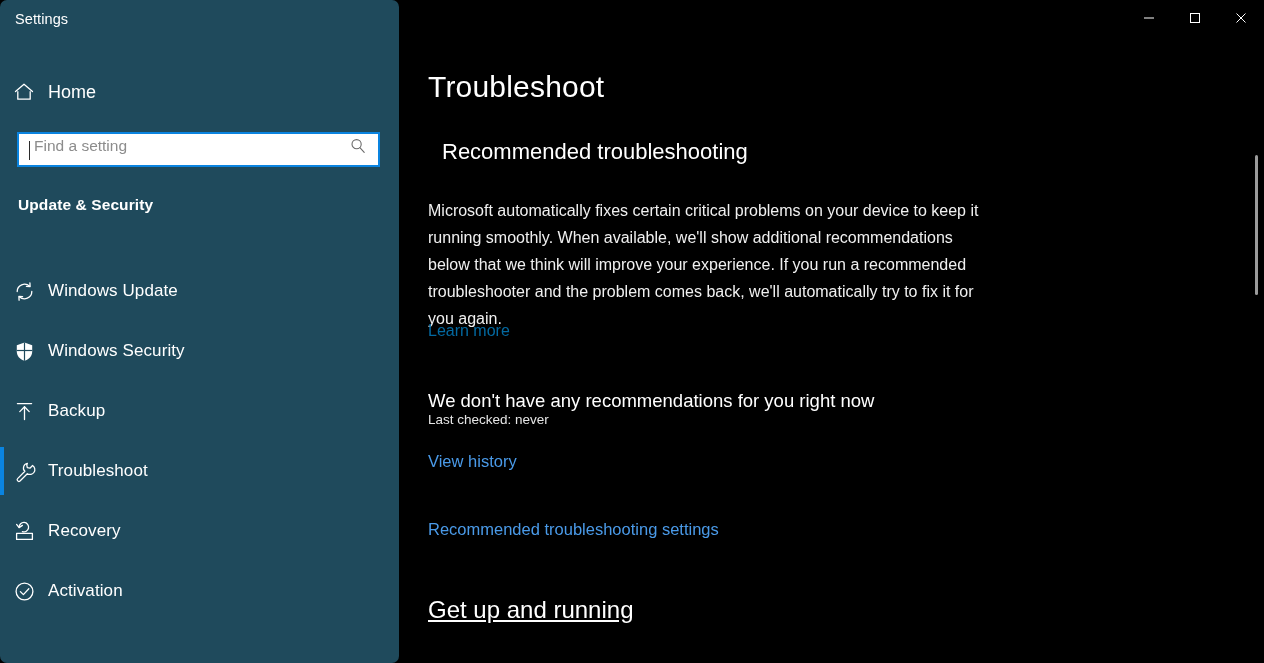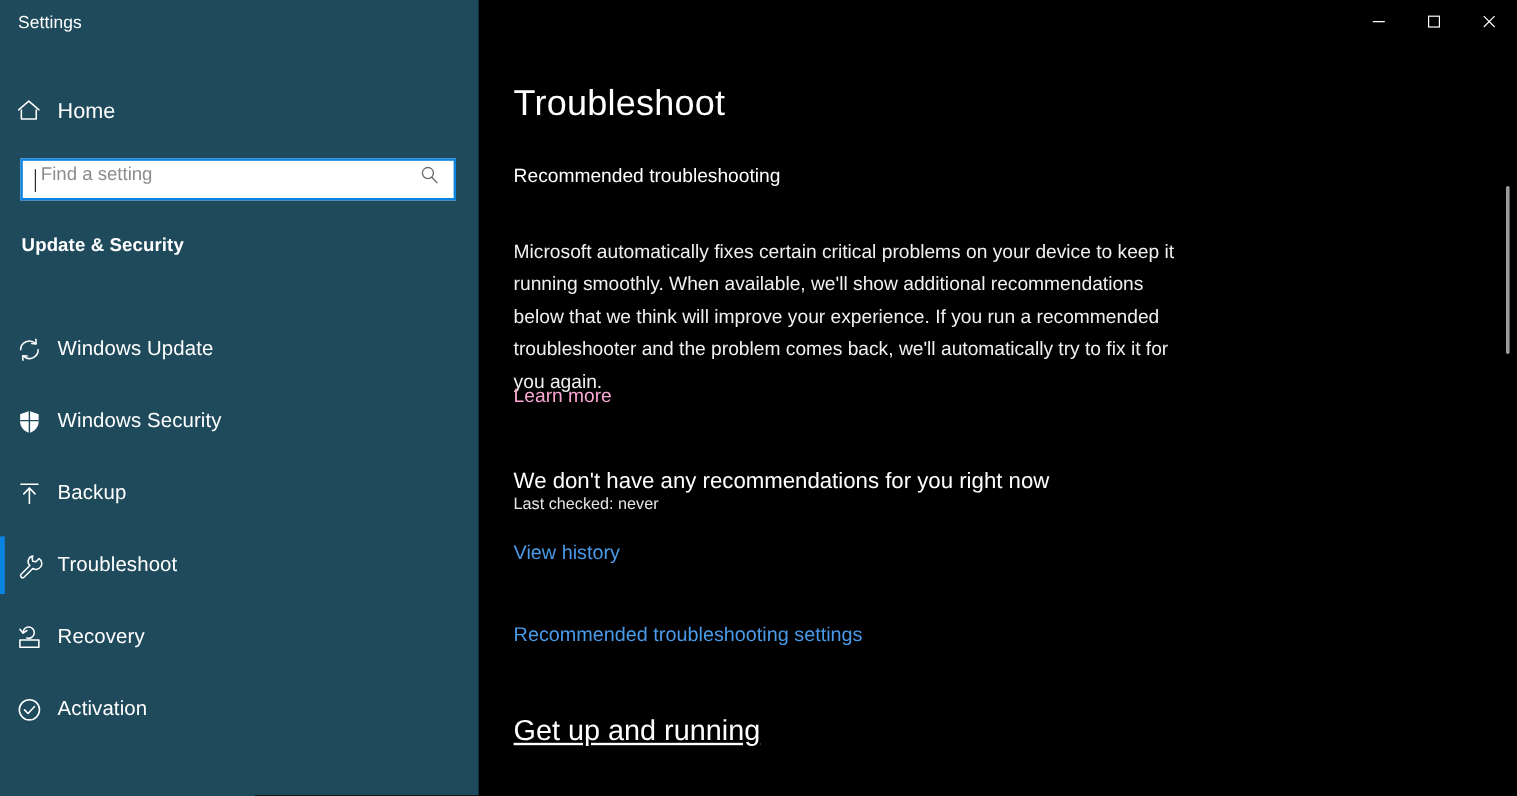--- a/index.html
+++ b/index.html
@@ -21,20 +21,21 @@
   }
 
   
   .sidebar {
     position: relative;
     width: 399px;
     height: 663px;
     background: #1f4a5c;
     flex: 0 0 399px;
     overflow: hidden;
+    border-radius: 7px;
   }
 
   .app-title {
     position: absolute;
     left: 15px;
     top: 11px;
     font-size: 14.5px;
     color: #ffffff;
     letter-spacing: .1px;
   }
@@ -180,43 +181,43 @@
     left: 29px;
     top: 70px;
     font-size: 30px;
     color: #ffffff;
     font-weight: normal;
     letter-spacing: .2px;
   }
 
   .h2 {
     position: absolute;
-    left: 29px;
+    left: 43px;
     top: 139px;
-    font-size: 16px;
+    font-size: 22px;
     color: #ffffff;
     font-weight: normal;
   }
 
   .body-text {
     position: absolute;
     left: 29px;
     top: 197px;
     width: 560px;
     font-size: 16px;
     line-height: 27px;
     color: #f0f0f0;
   }
 
   .learn-more {
     position: absolute;
     left: 29px;
     top: 322px;
     font-size: 16px;
-    color: #f9a8d4;
+    color: #0369a1;
     text-decoration: none;
     cursor: default;
   }
 
   .no-recs {
     position: absolute;
     left: 29px;
     top: 390px;
     font-size: 18.5px;
     color: #ffffff;

